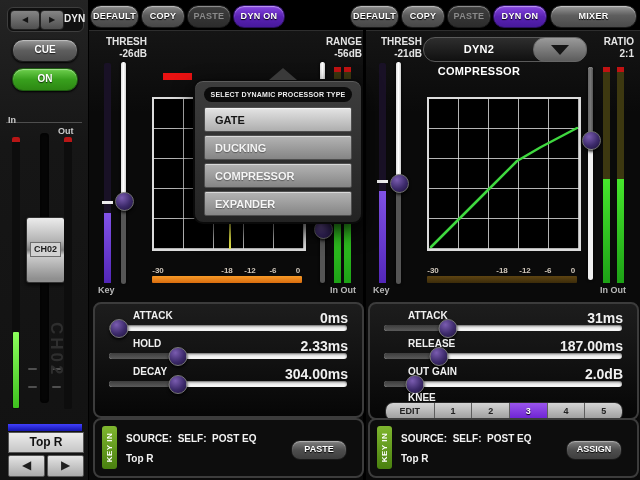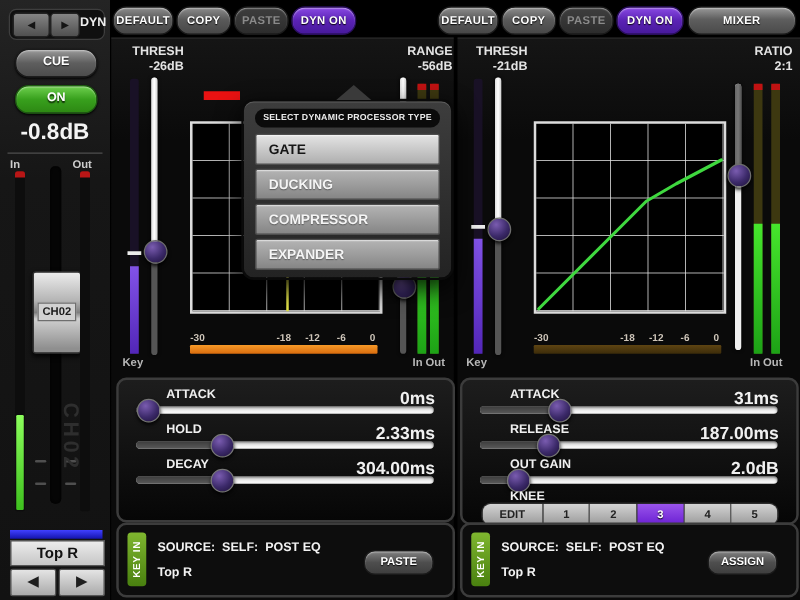--- a/index.html
+++ b/index.html
@@ -117,23 +117,22 @@
 <div id="app">
 
   <div class="sidebar">
     <div class="navbox">
       <div class="navbtn" style="left:2px;width:28px;"><span>◀</span></div>
       <div class="navbtn" style="left:32px;width:22px;"><span>▶</span></div>
       <div class="abs" style="left:56px;top:5px;width:18px;color:#eee;font-size:10px;">DYN</div>
     </div>
     <div class="sbpill" style="top:39px;background:linear-gradient(#9a9a9a,#5e5e5e 50%,#4c4c4c);">CUE</div>
     <div class="sbpill" style="top:68px;background:linear-gradient(#6ed04e,#38a01d 50%,#2d8813);border-color:#1d5c10;">ON</div>
-    <div class="gain">-0.8dB</div>
     <div class="abs" style="left:6px;top:122px;width:76px;height:1px;background:#4e4e4e;"></div>
-    <div class="abs" style="left:8px;top:126px;color:#ccc;font-size:9px;">In</div>
+    <div class="abs" style="left:8px;top:115px;color:#ccc;font-size:9px;">In</div>
     <div class="abs" style="left:58px;top:126px;color:#ccc;font-size:9px;">Out</div>
 
     <div class="sb-meter" style="left:12px;top:137px;height:272px;">
       <div class="peak"></div>
       <div class="gfill" style="height: 28%;"></div>
     </div>
     <div class="fader-track"></div>
     <div class="tickdash" style="left:28px;top:368px;"></div>
     <div class="tickdash" style="left:28px;top:386px;"></div>
     <div class="tickdash" style="left:52px;top:368px;"></div>
@@ -240,20 +239,26 @@
     <div class="keyin-ch">Top R</div>
     <div class="keyin-btn" style="right:15px;">PASTE</div>
   </div>
 
   <div class="panel" style="left:366px;width:274px;"></div>
 
   <div class="hdr" style="left:370px;top:36px;width:52px;">
     <div>THRESH</div>
     <div>-21dB</div>
   </div>
+  <div class="dd" style="left:423px;width:162px;">
+    <div class="lbl">DYN2 COMPRESSOR</div>
+    <div class="cap">
+        <div class="tri-down"></div>
+      </div>
+  </div>
   <div class="hdr" style="left:586px;top:36px;width:48px;">
     <div>RATIO</div>
     <div>2:1</div>
   </div>
 
   <div class="vmeter" style="left:379px;top:63px;height:220px;background:#191126;">
     <div class="pfill" style="height: 42%;"></div>
   </div>
   <div class="vtick" style="left:377px;width:11px;height:3px;top:63px;margin-top:117px;"></div>
   <div class="vtrack" style="left:396px;top:62px;height:222px;">

